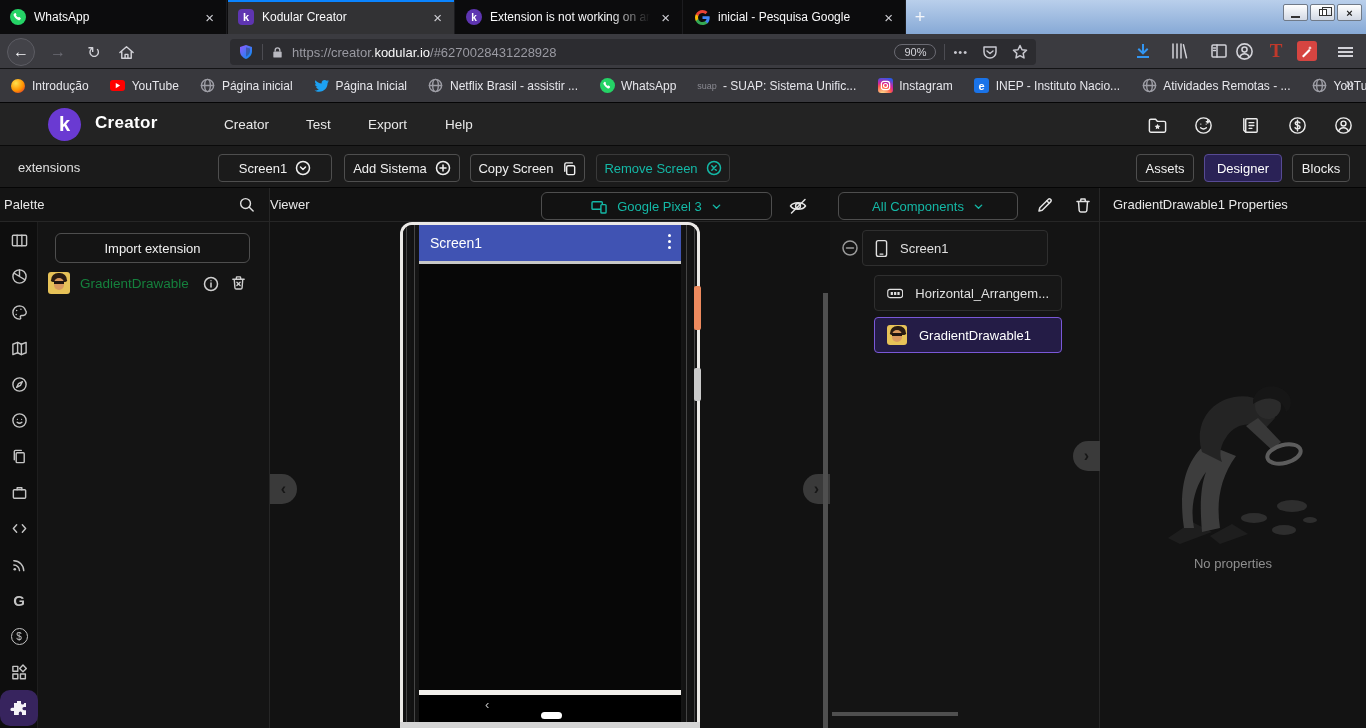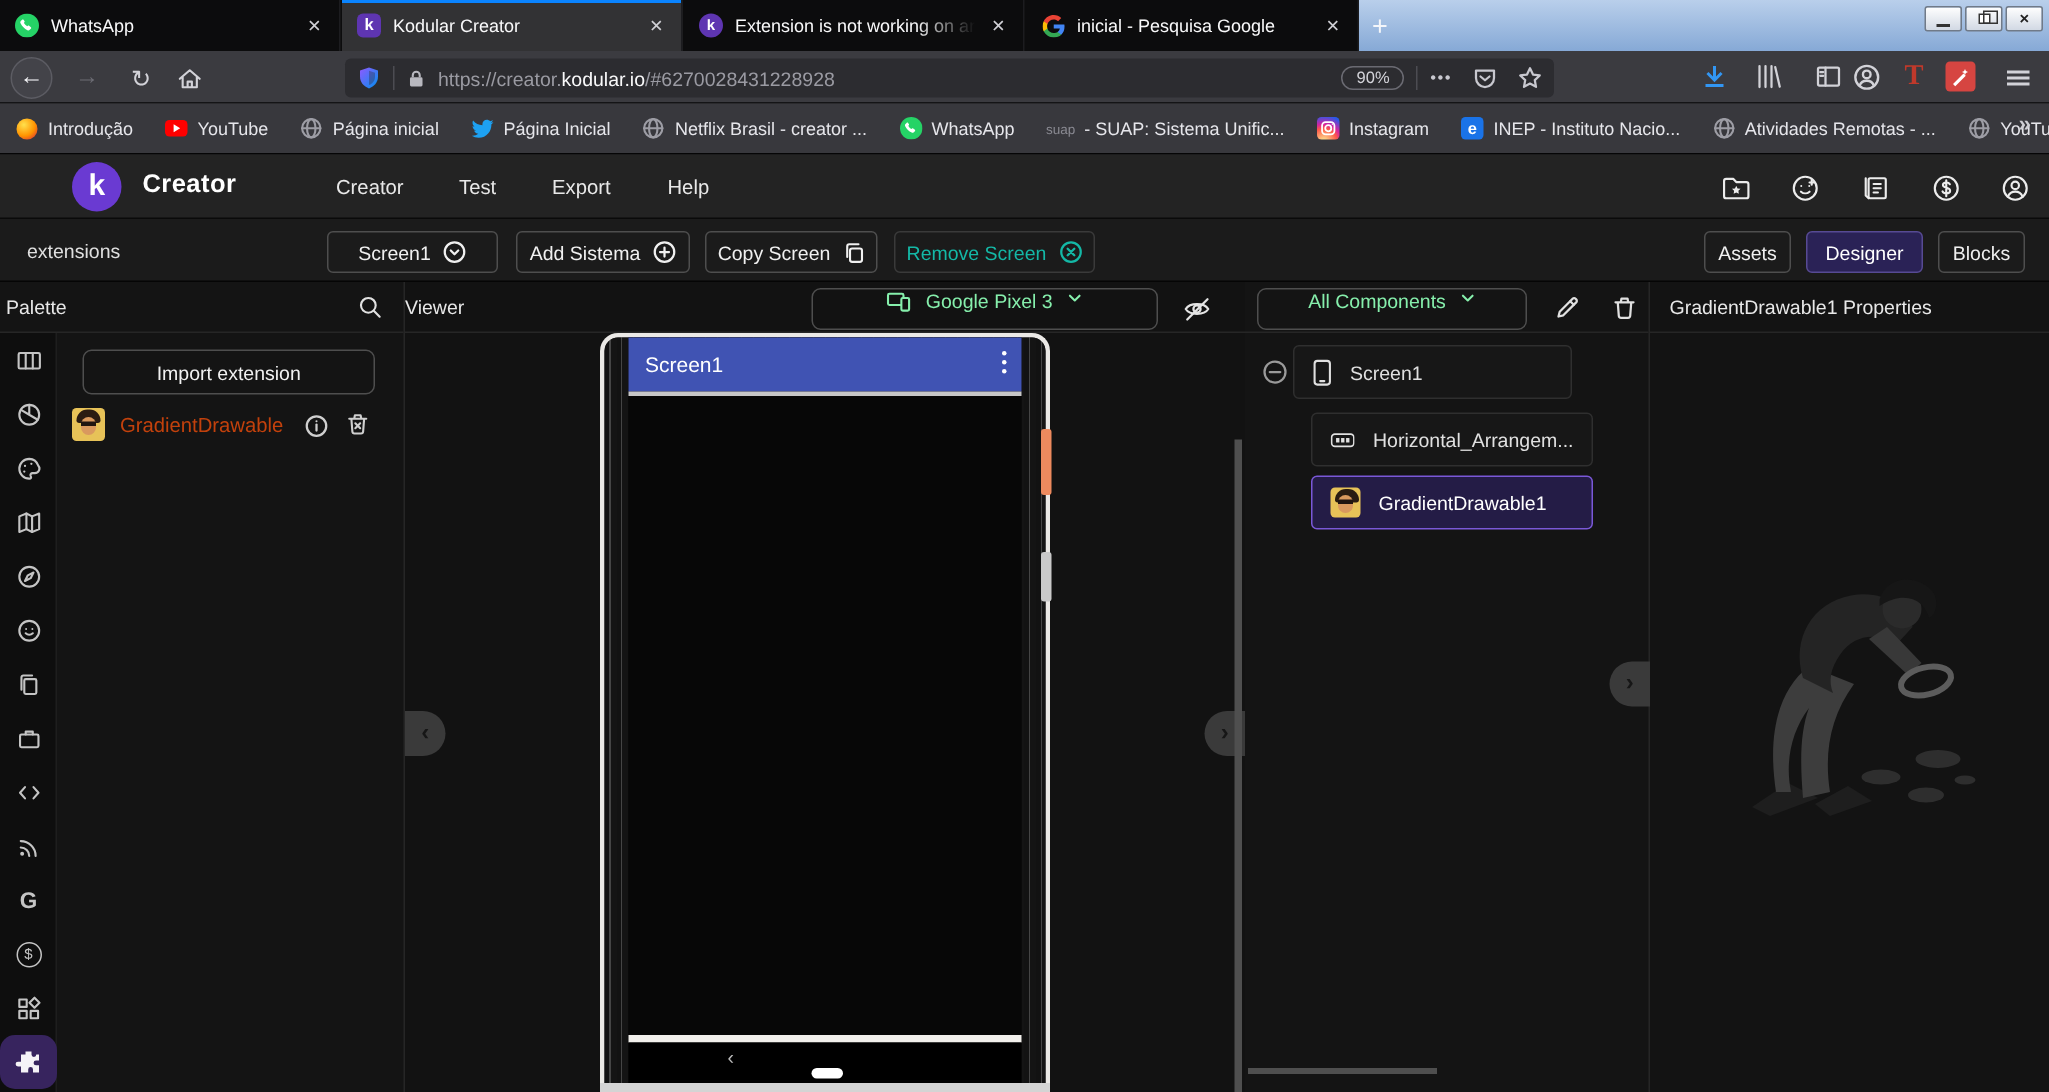--- a/index.html
+++ b/index.html
@@ -60,21 +60,21 @@
   .rail{left:0;top:34px;width:38px;height:506px;background:#0e0e0e;border-right:1px solid #1e1e1e;display:flex;flex-direction:column}
   .slot{width:38px;height:36px;display:flex;align-items:center;justify-content:center;color:#c4c4c4}
   .slot.sel{background:#37245e;border-radius:10px;color:#fff}
   .impbtn{left:55px;top:45px;width:195px;height:30px;border:1px solid #4e4e4e;border-radius:6px;color:#f0f0f0;font-size:13px;display:flex;align-items:center;justify-content:center;background:transparent}
   .avatar{width:22px;height:22px;border-radius:3px;overflow:hidden;background:#e7c258;position:relative}
   .avatar .hair{position:absolute;left:3px;top:1px;width:16px;height:9px;border-radius:8px 8px 2px 2px;background:#2a1c12}
   .avatar .face{position:absolute;left:6px;top:6px;width:10px;height:12px;border-radius:5px;background:#d9995e}
   .avatar .shades{position:absolute;left:6px;top:9px;width:10px;height:3px;background:#201510}
 
   .viewer{left:270px;top:188px;width:560px;height:540px;background:#121212}
-  .drop{border:1px solid #4e4e4e;border-radius:6px;color:#86efac;font-size:13px;display:flex;justify-content:center;gap:9px;background:transparent}
+  .drop{border:1px solid #4e4e4e;border-radius:6px;color:#14b8a6;font-size:13px;display:flex;align-items:center;justify-content:center;gap:9px;background:transparent}
   .handle{position:absolute;width:27px;height:30px;background:#3a3a3a;color:#161616;font-size:16px;font-weight:bold;display:flex;align-items:center;justify-content:center}
   .h-r{border-radius:0 15px 15px 0}
   .h-l{border-radius:15px 0 0 15px}
 
   
   .phone{left:130px;top:34px;width:300px;height:506px}
   .pframe{position:absolute;left:0;top:0;width:300px;height:506px;border:3px solid #ebe9e6;border-bottom:none;border-radius:12px 12px 0 0;background:#121212}
   .bezel{position:absolute;left:3px;top:3px;width:294px;height:503px;border-radius:9px 9px 0 0;background:repeating-linear-gradient(90deg,#121212 0 3px,#454545 3px 4px,#141414 4px 8px)}
   .pscreen{position:absolute;left:19px;top:3px;width:262px;height:503px;background:#080808}
   .ptitle{position:absolute;left:0;top:0;width:262px;height:36px;background:#4053b3;color:#fff;font-size:14px;display:flex;align-items:center;padding:0 11px}
@@ -266,21 +266,21 @@
       <span>Página Inicial</span>
     </span>
     <span class="bm">
       <span class="bmico globe">
           <svg class="st" width="15" height="15" viewBox="0 0 16 16">
             <circle cx="8" cy="8" r="6.5"></circle>
             <ellipse cx="8" cy="8" rx="3" ry="6.5"></ellipse>
             <line x1="1.5" y1="8" x2="14.5" y2="8"></line>
           </svg>
         </span>
-      <span>Netflix Brasil - creator ...</span>
+      <span>Netflix Brasil - assistir ...</span>
     </span>
     <span class="bm">
       <span class="bmico">
           <svg width="15" height="15" viewBox="0 0 16 16">
             <circle cx="8" cy="8" r="8" fill="#25d366"></circle>
             <path fill="#fff" d="M5.7 4.2c-.3-.3-.7-.3-1 0l-.8.8c-.4.4-.5 1-.2 1.5 1 2 2.6 3.7 4.6 4.6.5.3 1.1.2 1.5-.2l.8-.8c.3-.3.3-.7 0-1l-1.2-1c-.2-.2-.6-.2-.8 0l-.4.4c-1-.5-1.8-1.3-2.3-2.3l.4-.4c.2-.2.2-.6 0-.8l-.6-.8z"></path>
           </svg>
         </span>
       <span>WhatsApp</span>
     </span>
@@ -517,21 +517,21 @@
         <span>Import extension</span>
       </div>
 
     <div class="abs" style="left:48px;top:84px">
       <div class="avatar">
           <div class="hair"></div>
           <div class="face"></div>
           <div class="shades"></div>
         </div>
     </div>
-    <div class="abs" style="left:80px;top:88px;color:#c2410c;font-size:13.5px">GradientDrawable</div>
+    <div class="abs" style="left:80px;top:88px;color:#15803d;font-size:13.5px">GradientDrawable</div>
     <div class="abs" style="left:203px;top:88px;color:#cfcfcf;display:flex">
       <svg class="st" width="16" height="16" viewBox="0 0 16 16">
           <circle cx="8" cy="8" r="6.5"></circle>
           <line x1="8" y1="7" x2="8" y2="11"></line>
           <circle cx="8" cy="4.8" r=".7" fill="currentColor" stroke="none"></circle>
         </svg>
     </div>
     <div class="abs" style="left:230px;top:86px;color:#cfcfcf;display:flex">
       <svg class="st" width="17" height="17" viewBox="0 0 18 18">
           <path d="M4.5 5.5h9l-.7 9a1.5 1.5 0 0 1-1.5 1.4H6.7a1.5 1.5 0 0 1-1.5-1.4zM3 5.5h12M7 3h4l.5 2.5h-5z"></path>
@@ -660,15 +660,16 @@
         <path d="M18 178 L42 162 L62 172 L30 184 Z" fill="#1e1e1e"></path>
         <path d="M60 176 L82 164 L98 174 L70 184 Z" fill="#1e1e1e"></path>
         <path d="M34 168 C28 128 36 100 56 84 L86 96 C70 118 66 142 70 168 L52 172 C50 148 50 128 56 112 C44 128 40 148 44 168 Z" fill="#3d3d3d"></path>
         <path d="M52 92 C44 66 58 42 84 37 C106 33 122 45 125 58 L114 70 C102 61 86 63 77 76 C70 86 69 94 72 102 Z" fill="#242424"></path>
         <path d="M96 66 L122 90 L131 82 L108 58 Z" fill="#383838"></path>
         <ellipse cx="134" cy="94" rx="17" ry="9" fill="none" stroke="#5c5c5c" stroke-width="4" transform="rotate(-14 134 94)"></ellipse>
         <circle cx="118" cy="46" r="13" fill="#2b2b2b"></circle>
         <path d="M103 40 C107 24 128 22 138 34 C143 40 141 50 136 52 C133 40 120 33 103 44 Z" fill="#161616"></path>
       </svg>
     </div>
+    <div class="noprops">No properties</div>
   </div>
 
 </div>
 
 </body></html>

